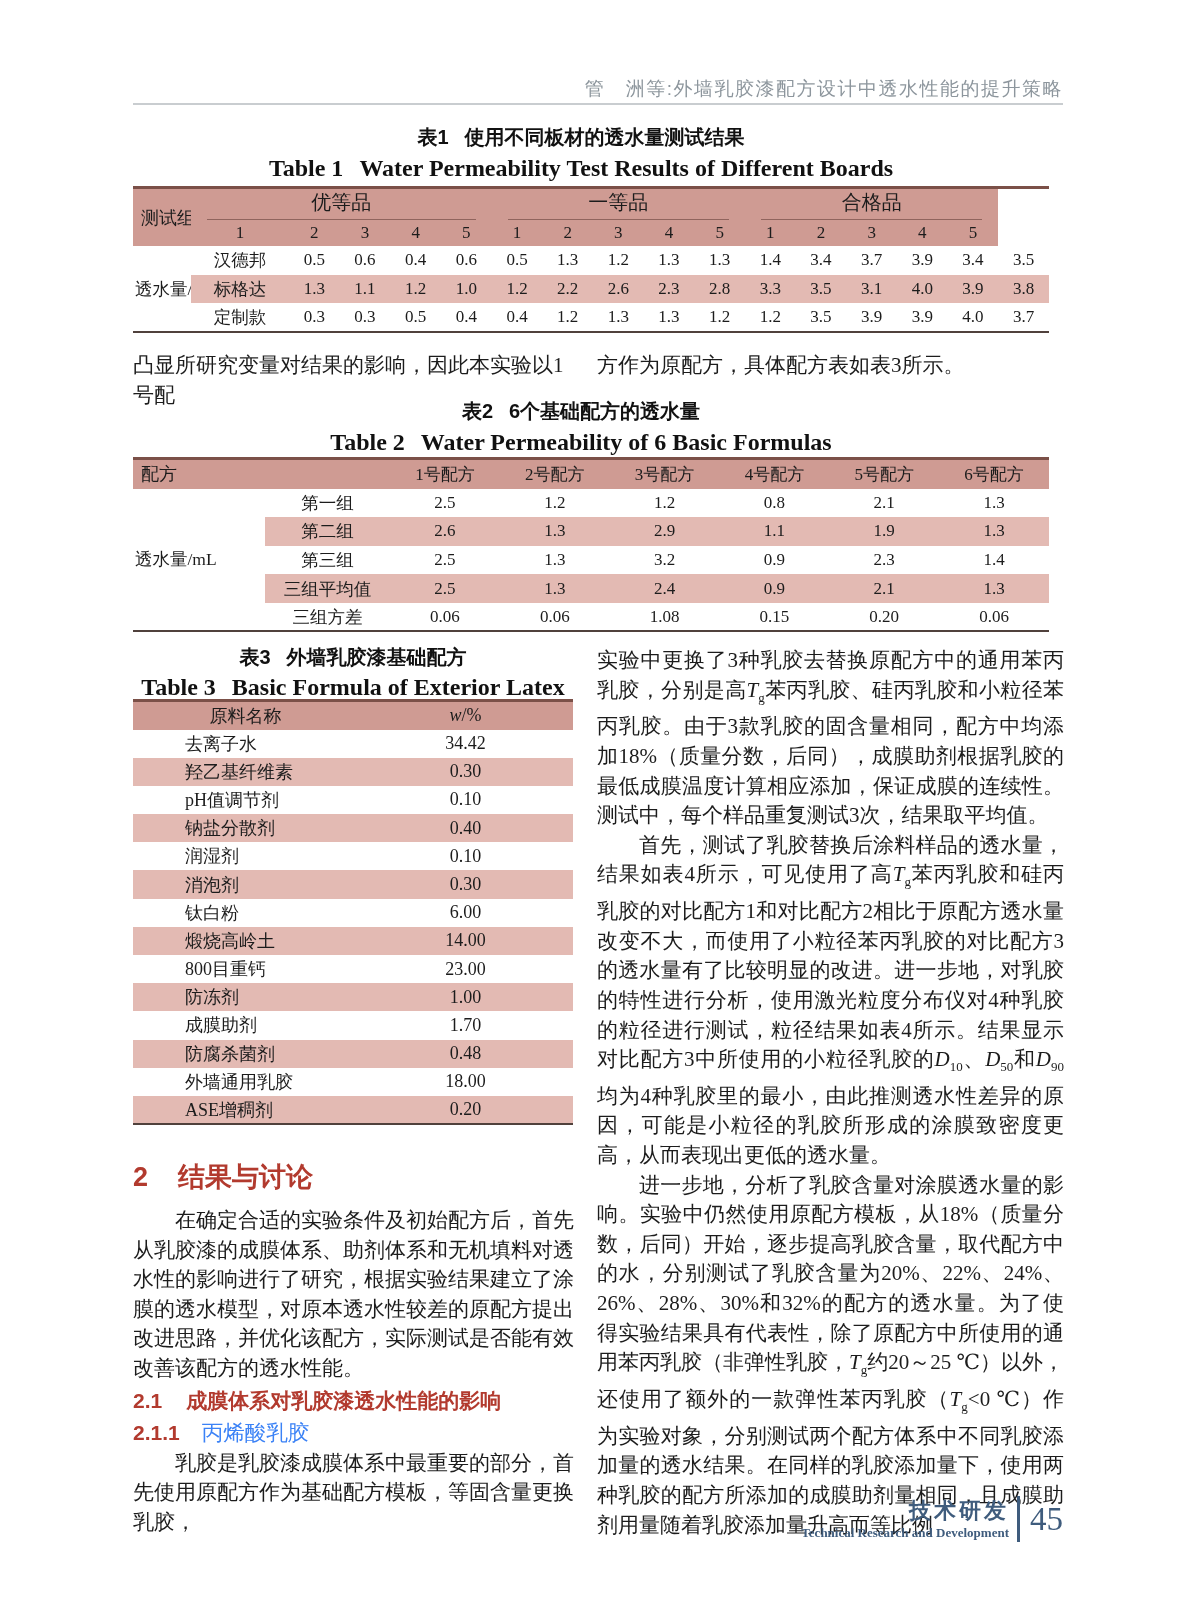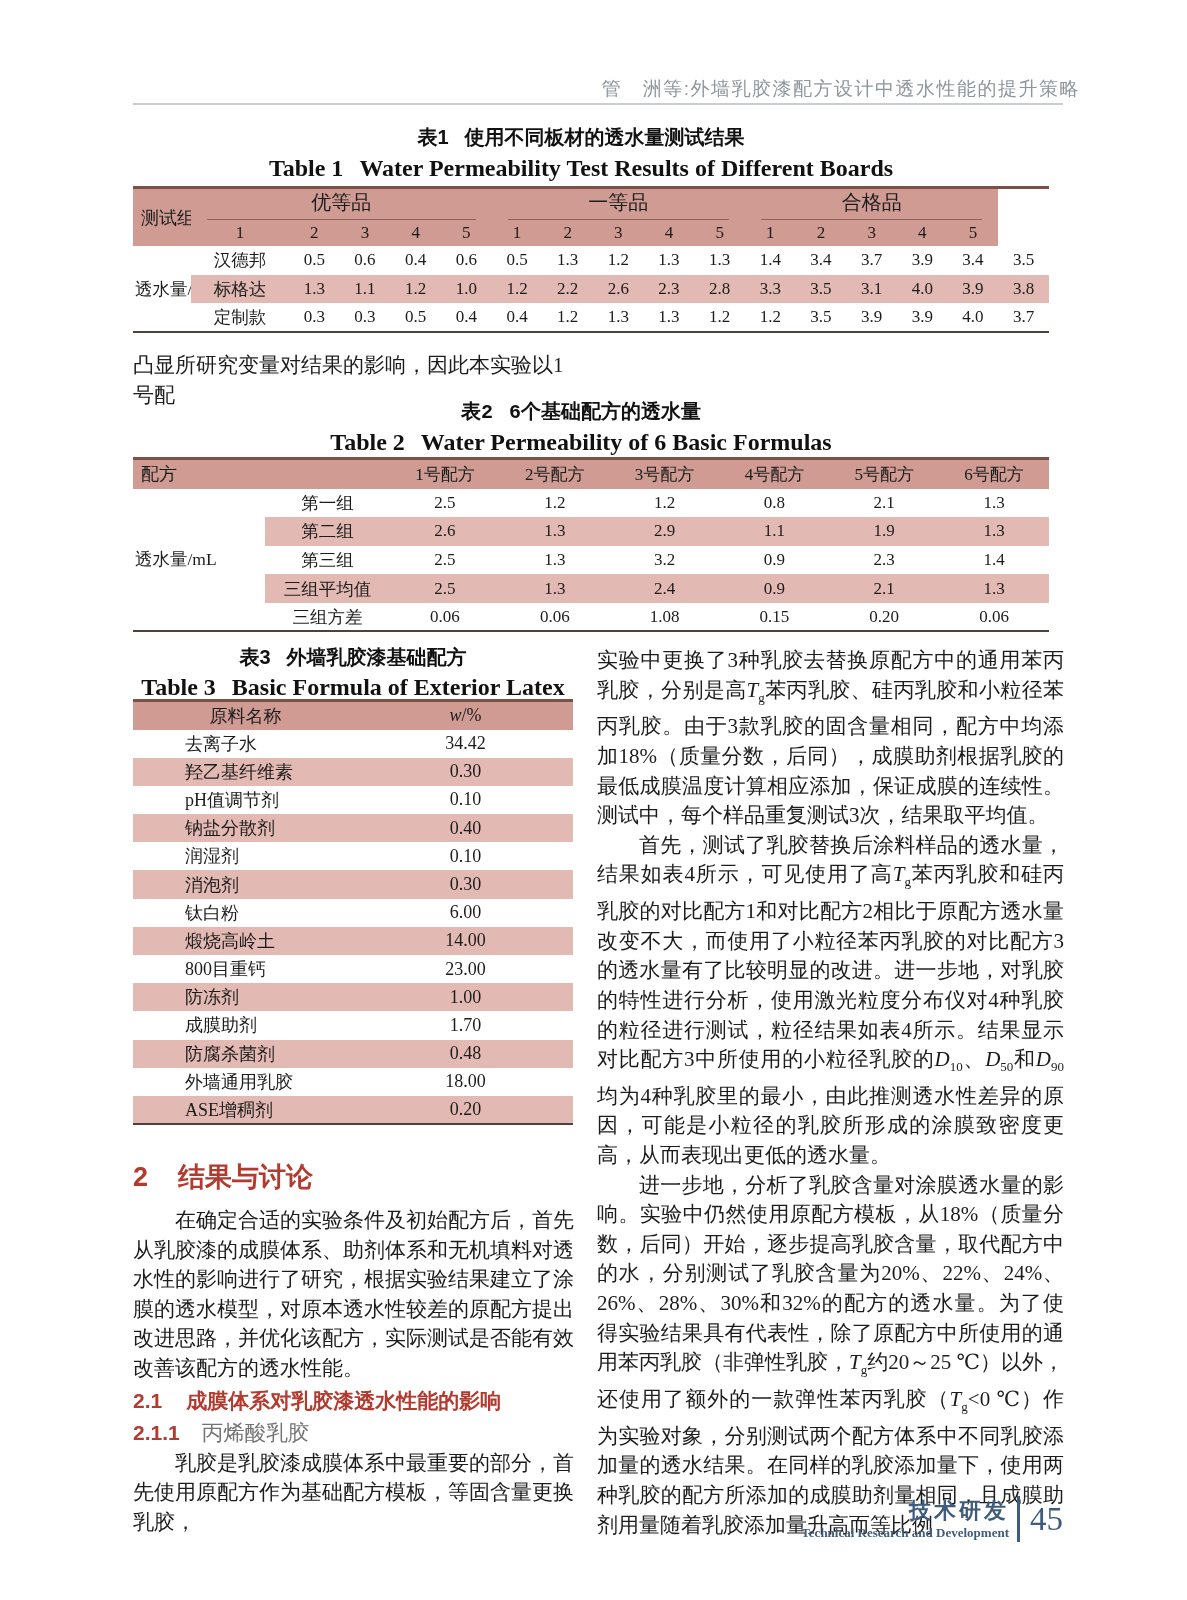--- a/index.html
+++ b/index.html
@@ -13,21 +13,21 @@
     --rule_gray:#c9cdd0;
   }
   html,body{margin:0;padding:0;background:#e8e8e8;}
   .page{
     position:relative;width:1187px;height:1600px;background:#ffffff;
     font-family:"Liberation Serif","DejaVu Serif",serif;color:#1c1c1c;
     margin:0 auto;overflow:hidden;
   }
   
   .running-head{
-    position:absolute;top:76px;right:107px;
+    position:absolute;top:76px;right:124px;
     font-family:"Liberation Sans","DejaVu Sans",sans-serif;
     font-size:19px;color:var(--running_head_gray);letter-spacing:1.5px;
   }
   .head-rule{position:absolute;top:103px;left:133px;width:930px;height:2px;background:var(--rule_gray);}
   
   .tbl-title{position:absolute;text-align:center;font-weight:bold;color:#111;}
   .tbl-title .tt-label{margin-right:16px;}
   .tt-cn{font-family:"Liberation Sans","DejaVu Sans",sans-serif;font-size:20px;}
   .tt-en{font-family:"Liberation Serif","DejaVu Serif",serif;font-size:24px;}
   .w916{left:123px;width:916px;}
@@ -66,21 +66,21 @@
   .col-flow p{margin:0;}
   .col-flow p.indent{text-indent:2em;}
   .col-flow sub{font-size:13px;}
   
   .sec-h1{font-family:"Liberation Sans","DejaVu Sans",sans-serif;font-weight:bold;font-size:27px;color:var(--heading_red);margin:0 0 12px 0;line-height:34px;}
   .sec-h1 .sec-num{margin-right:30px;}
   .sec-h2{font-family:"Liberation Sans","DejaVu Sans",sans-serif;font-weight:bold;font-size:21px;color:var(--heading_red);line-height:29.6px;margin:2px 0 0 0;}
   .sec-h2 .h2n{margin-right:24px;}
   .sec-h3{line-height:29.6px;margin:3px 0 0 0;}
   .sec-h3 .h3n{font-family:"Liberation Sans","DejaVu Sans",sans-serif;font-weight:bold;font-size:21px;color:var(--heading_red);margin-right:22px;}
-  .sec-h3 .h3t{font-size:21.5px;color:#737373;}
+  .sec-h3 .h3t{font-size:21.5px;color:#3b82f6;}
   
   .footer{position:absolute;top:1496px;right:124px;display:flex;align-items:flex-end;color:var(--footer_blue);}
   .footer-txt{text-align:right;}
   .footer-cn{font-family:"Liberation Sans","DejaVu Sans",sans-serif;font-weight:bold;font-size:22px;letter-spacing:3px;line-height:26px;}
   .footer-en{font-family:"Liberation Serif","DejaVu Serif",serif;font-weight:bold;font-size:13px;line-height:18px;}
   .footer-divider{width:3px;height:46px;background:var(--footer_blue);margin:0 10px 0 8px;}
   .footer-page{font-family:"Liberation Serif","DejaVu Serif",serif;font-size:33px;line-height:46px;}
 </style>
 </head>
 <body>
@@ -201,22 +201,23 @@
           <td>3.5</td>
           <td>3.9</td>
           <td>3.9</td>
           <td>4.0</td>
           <td>3.7</td>
         </tr>
       </tbody>
   </table>
 
   <div class="body-line" style="top:351px;left:133px;width:442px;">凸显所研究变量对结果的影响，因此本实验以1号配</div>
-
-  <div class="tbl-title tt-cn w916" style="top:398px;font-family:Liberation Mono, monospace;">
+  <div class="body-line" style="top:351px;left:597px;width:467px;">方作为原配方，具体配方表如表3所示。</div>
+
+  <div class="tbl-title tt-cn w916" style="top:398px;">
     <span class="tt-label">表2</span><span>6个基础配方的透水量</span>
   </div>
   <div class="tbl-title tt-en w916" style="top:429px;">
     <span class="tt-label">Table 2</span><span>Water Permeability of 6 Basic Formulas</span>
   </div>
 
   <table class="dtable" id="table2">
     <colgroup>
         <col style="width:132px">
         <col style="width:125px">

